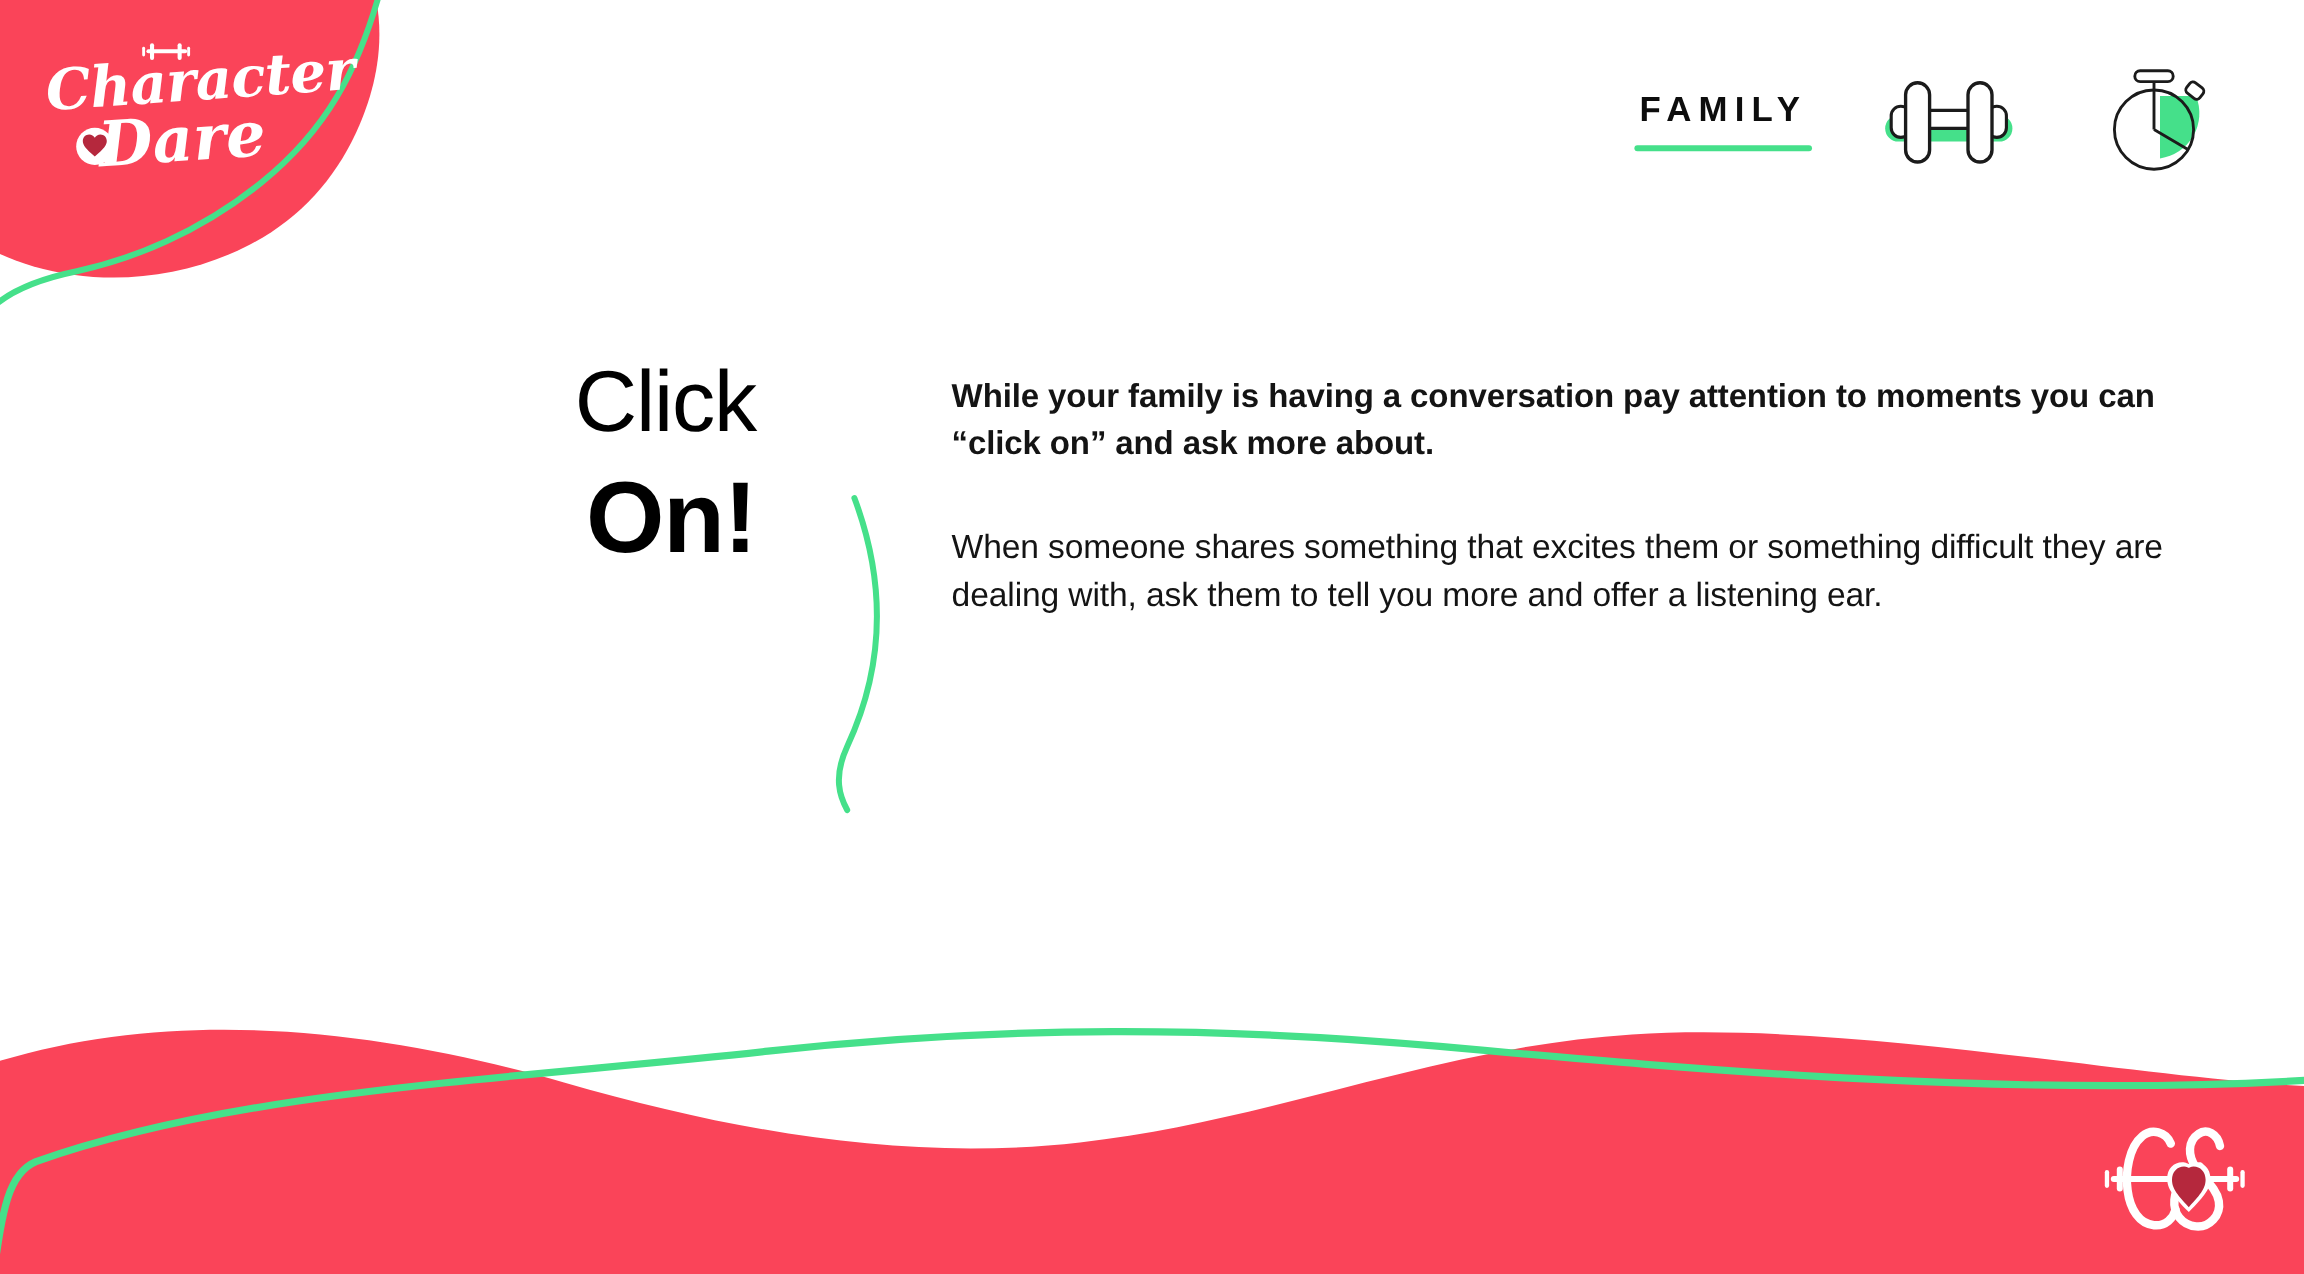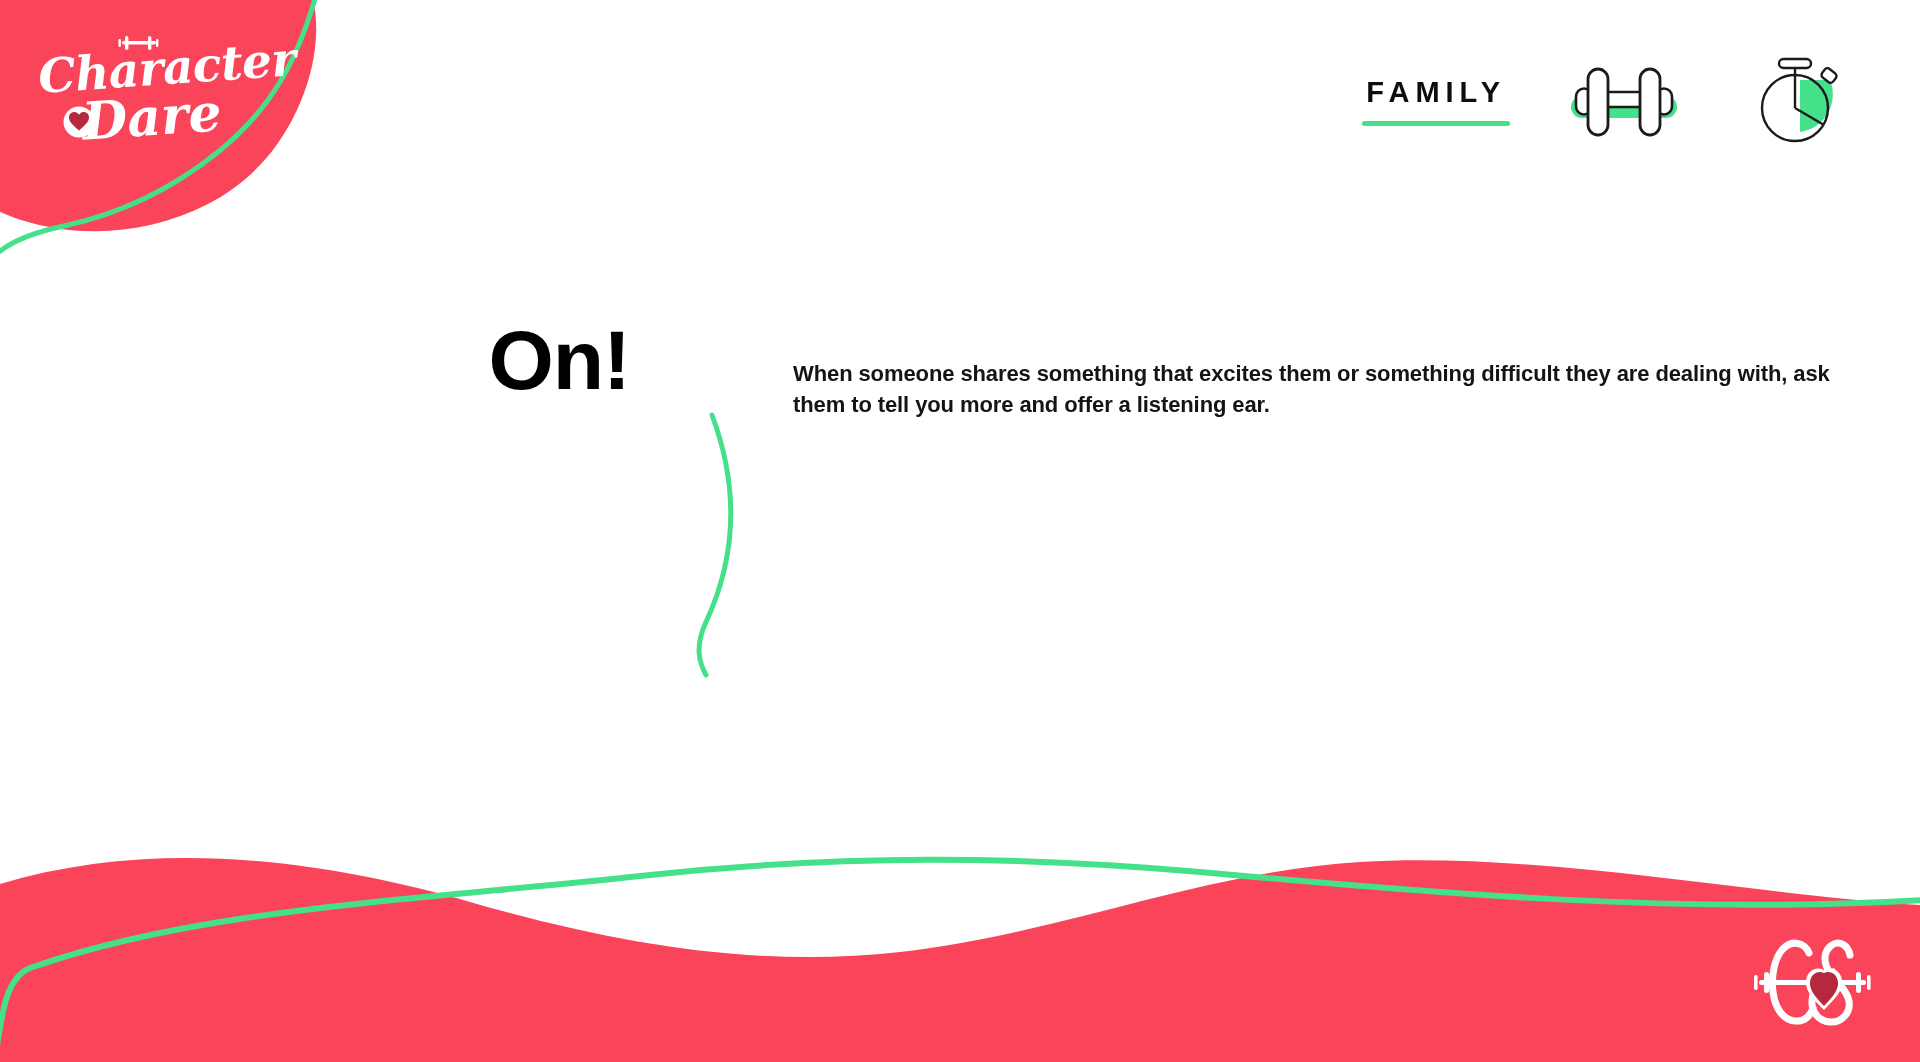--- a/index.html
+++ b/index.html
@@ -147,22 +147,22 @@
   #body-copy .headline {
     font-family: "Liberation Sans", sans-serif;
     font-weight: bold;
     font-size: 27.5px;
     line-height: 1.42;
     margin: 0;
     letter-spacing: -0.1px;
   }
   #body-copy .paragraph {
     font-family: "Liberation Sans", sans-serif;
-    font-weight: bold;
-    font-size: 22px;
+    font-weight: normal;
+    font-size: 28px;
     line-height: 1.42;
     margin: 48px 0 0 0;
     letter-spacing: -0.1px;
   }
 
   
   #footer-monogram {
     position: absolute;
     right: 40px;
     bottom: 22px;
@@ -261,30 +261,32 @@
       <rect x="41" y="3" width="32" height="9" rx="4.5" fill="#ffffff" stroke="#1b1b1b" stroke-width="2.4"></rect>
 
       <rect x="84" y="14" width="14" height="11" rx="3.5" fill="#ffffff" stroke="#1b1b1b" stroke-width="2.4" transform="rotate(38 91 19.5)"></rect>
 
       <path fill="none" stroke="#1b1b1b" stroke-width="2.4" stroke-linejoin="round" d="M 57,52 L 57,19 M 57,52 L 86,69"></path>
     </svg>
 
   </div>
 
   <div id="dare-title">
+    <span class="line-1">Click</span>
     <span class="line-2">On!</span>
   </div>
 
   <svg class="deco-svg" viewBox="0 0 1920 1062" aria-hidden="true">
     <path fill="none" stroke="#45E08A" stroke-width="5" stroke-linecap="round" d="M 712,415
              C 740,490 735,560 706,622
              C 694,648 700,664 706,675"></path>
   </svg>
 
   <div id="body-copy">
+    <p class="headline">While your family is having a conversation pay attention to moments you can “click on” and ask more about.</p>
     <p class="paragraph">When someone shares something that excites them or something difficult they are dealing with, ask them to tell you more and offer a listening ear.</p>
   </div>
 
   <svg id="footer-monogram" viewBox="0 0 135 110">
 
     <g fill="#ffffff">
       <rect x="14" y="50" width="107" height="5" rx="2.5"></rect>
       <rect x="19" y="42" width="5" height="21" rx="2.5"></rect>
       <rect x="111" y="42" width="5" height="21" rx="2.5"></rect>
       <rect x="9" y="45" width="3.6" height="15" rx="1.8"></rect>

